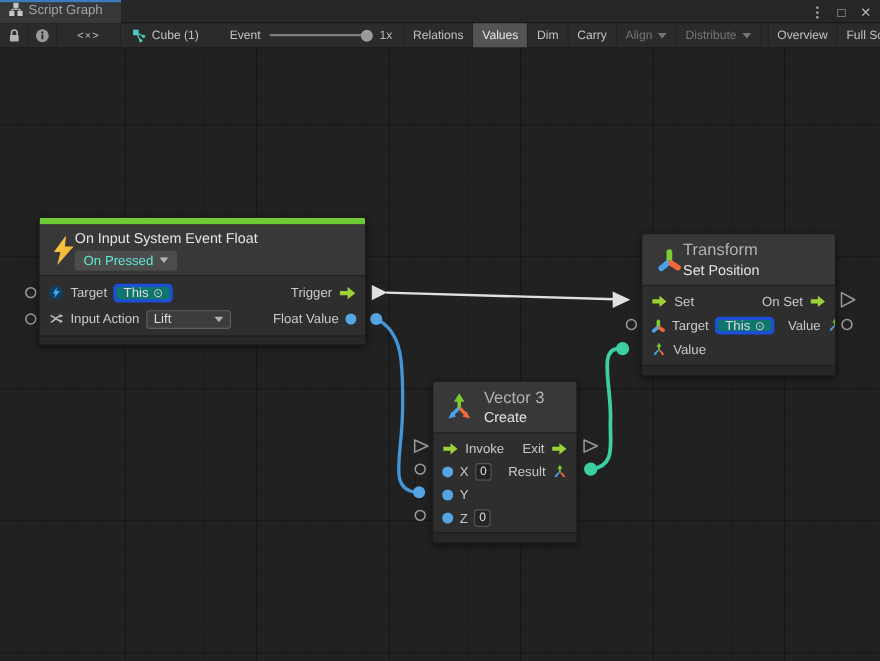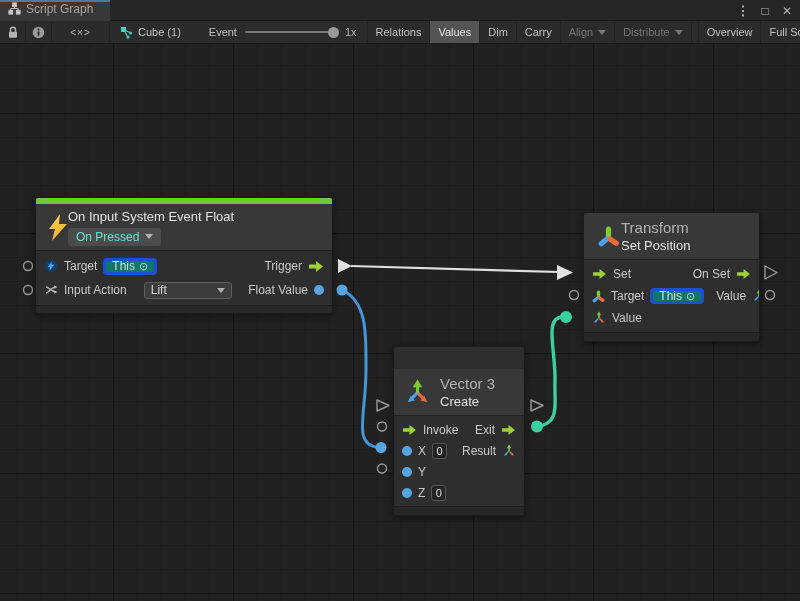--- a/index.html
+++ b/index.html
@@ -64,23 +64,23 @@
     border-top:5px solid #b5b5b5; }
   .n-body { padding:3px 0; }
   .row { display:flex; align-items:center; gap:6px; padding:0 8px; color:#c9c9c9; font-size:12px; }
   .row .spacer { flex:1; }
   .ev .row { height:24px; }
   .tr .row { height:22px; }
   .v3 .row { height:21px; }
   .pill { display:inline-flex; align-items:center; gap:4px; background:#0f766e; border:3px solid #1d4ed8;
     border-radius:4px; padding:0 6px; height:17px; color:#dedede; cursor:default; }
   .pill .picker { font-size:11px; color:#cfcfcf; }
-  .select { display:inline-flex; align-items:center; justify-content:space-between; width:88px;
+  .select { display:inline-flex; align-items:center; justify-content:space-between; width:77px;
     background:#3c3c3c; border:1px solid #5f5f5f; border-radius:3px; padding:1px 6px; height:17px;
-    color:#dcdcdc; cursor:default;margin-left:11px; }
+    color:#dcdcdc; cursor:default; }
   .select .caret { width:0; height:0; border-left:4px solid transparent; border-right:4px solid transparent;
     border-top:5px solid #b0b0b0; }
   .numfield { display:inline-flex; align-items:center; justify-content:center; min-width:15px; height:16px;
     background:#242424; border:1px solid #565656; border-radius:3px; color:#dcdcdc; font-size:11px; padding:0 3px; cursor:text; }
   .dot { width:10px; height:10px; border-radius:50%; background:var(--port-blue,#55a5e2); flex:0 0 auto; }
   .n-footer { height:8px; background:#272727; border-top:1px solid #1d1d1d; }
   .iconbox { display:flex; flex:0 0 auto; }
 </style>
 </head>
 <body>
@@ -340,21 +340,21 @@
               </g>
           </svg>
         </span>
         <span data-interactable="false">Value</span>
       </div>
     </div>
     <div class="n-footer" style="height:9px" data-interactable="false"></div>
   </div>
 
   <div class="node v3" style="left:393px; top:302px; width:132px;" data-interactable="true">
-    <div class="n-header" style="height:47px; padding:4px 10px; gap:9px;margin-top:22px;">
+    <div class="n-header" style="height:47px; padding:4px 10px; gap:9px;">
       <span class="iconbox" data-interactable="false">
         <svg width="27" height="27" viewBox="0 0 26 26">
           <g style="fill:var(--axis-green,#7ccb33)">
               <rect x="11.5" y="6" width="3" height="9"></rect>
               <polygon points="13,0.5 8.4,8 17.6,8"></polygon>
             </g>
           <g style="fill:var(--axis-blue,#4aa3e8)">
               <polygon points="3.5,22.5 10.2,20.8 6.6,16.2"></polygon>
               <rect x="8.2" y="12.5" width="3" height="8" transform="rotate(45 9.7 16.5)"></rect>
             </g>

